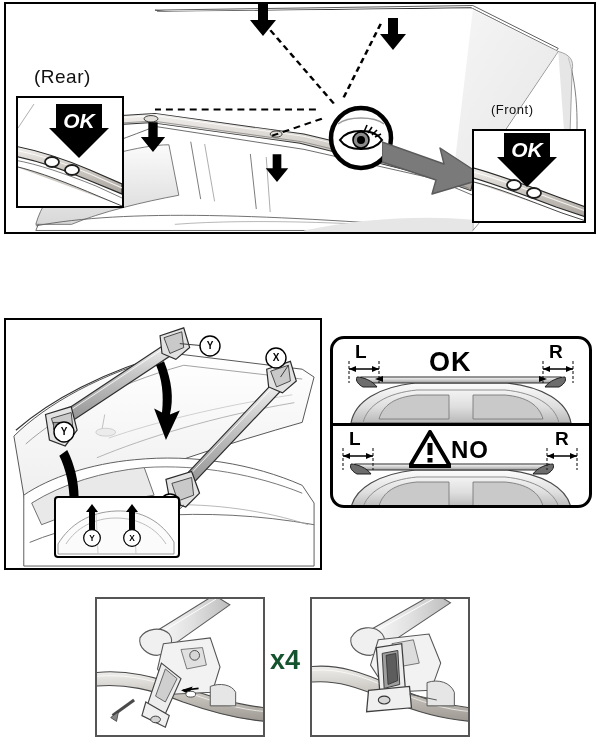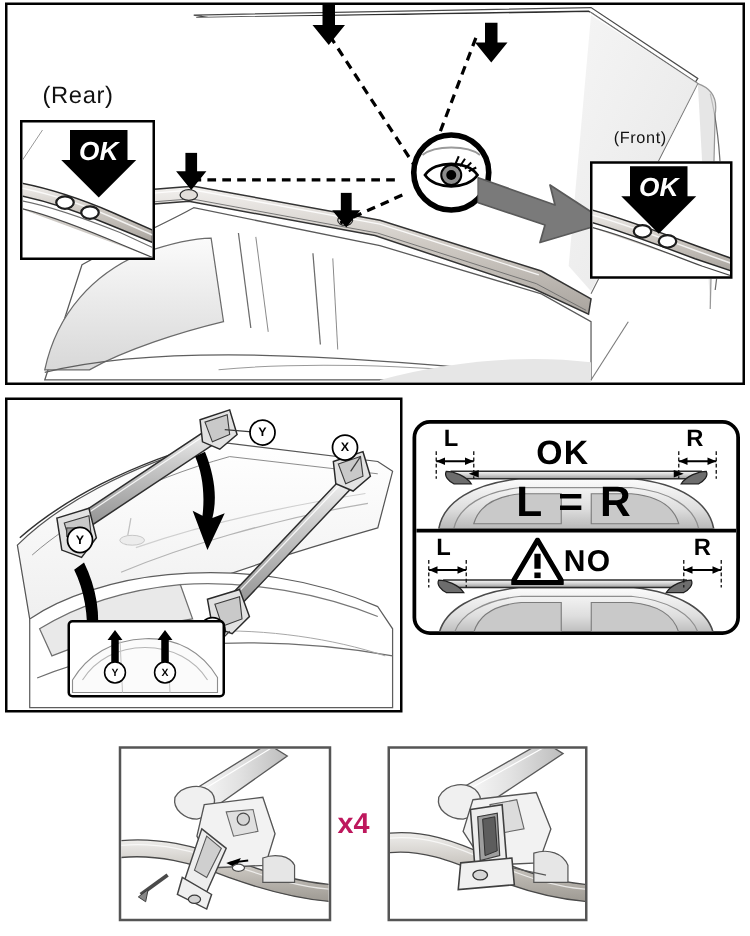--- a/index.html
+++ b/index.html
@@ -23,21 +23,21 @@
   .panel {
     position: absolute;
     box-sizing: border-box;
   }
 
   
   #panel-inspection {
     left: 4px;
     top: 2px;
     width: 592px;
-    height: 306px;
+    height: 232px;
     border: 2px solid #000;
     background: #fff;
     overflow: hidden;
   }
   .label-text {
     position: absolute;
     font-family: "Liberation Sans", sans-serif;
     color: #111;
     white-space: nowrap;
   }
@@ -188,23 +188,23 @@
     width: 160px;
     height: 140px;
     border: 2px solid #555;
     background: #fff;
     overflow: hidden;
   }
   #text-x4 {
     position: absolute;
     left: 270px;
     top: 645px;
-    font-size: 23px;
+    font-size: 27px;
     font-weight: bold;
-    color: #be185d;
+    color: #14532d;
     font-family: "Liberation Sans", sans-serif;
   }
 
   .svgfill { position:absolute; left:0; top:0; width:100%; height:100%; display:block; }
 </style>
 </head>
 <body>
 
 <div class="page">
 
@@ -484,21 +484,20 @@
           <path d="M210 30 L217 27 L217 33 Z"></path>
           <path d="M240 30 L233 27 L233 33 Z"></path>
         </g>
 
         <path d="M42 40 L50 37 L50 43 Z" fill="#000"></path>
         <path d="M214 40 L206 37 L206 43 Z" fill="#000"></path>
       </svg>
       <div class="dim-label" style="left:22px;top:2px;">L</div>
       <div class="dim-label" style="left:216px;top:2px;">R</div>
       <div class="verdict" id="text-ok">OK</div>
-      <div class="verdict" id="text-lr">L = R</div>
     </div>
 
     <div id="okno-divider"></div>
 
     <div class="okno-half" id="okno-half-no">
       <svg class="svgfill" viewBox="0 0 256 82" preserveAspectRatio="none">
         <path d="M18 82 C22 62 46 48 82 44 L174 44 C210 48 234 62 238 82 Z" fill="url(#carg)" stroke="#4b4b4b" stroke-width="1.2"></path>
         <path d="M30 82 C34 66 54 54 84 51 L172 51 C202 54 222 66 226 82" fill="none" stroke="#8f8f8f" stroke-width="1"></path>
         <path d="M46 80 C50 66 62 58 84 56 L116 56 L116 80 Z" fill="#c9c9c9" stroke="#7c7c7c" stroke-width="0.9"></path>
         <path d="M140 56 L172 56 C194 58 206 66 210 80 L140 80 Z" fill="#c9c9c9" stroke="#7c7c7c" stroke-width="0.9"></path>

